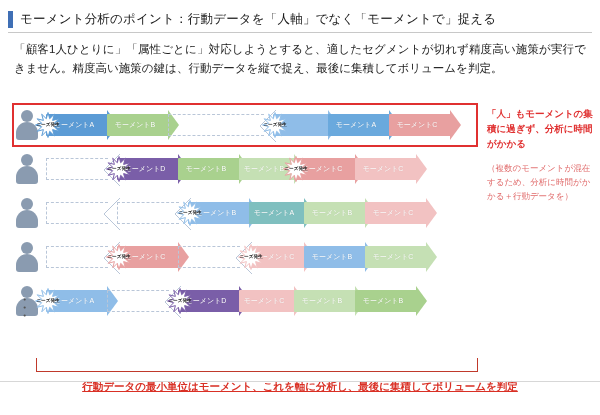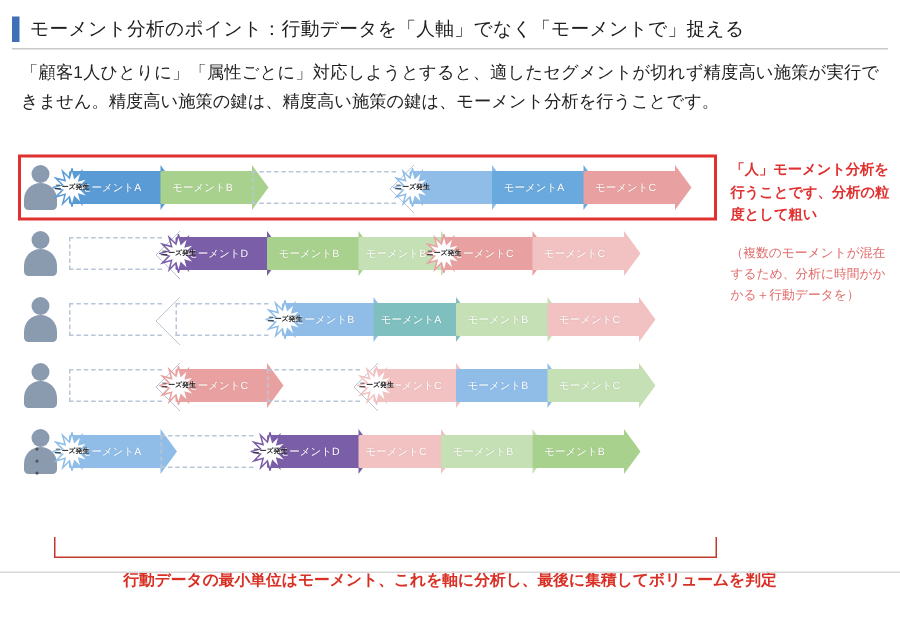--- a/index.html
+++ b/index.html
@@ -126,37 +126,37 @@
   }
 
   
   .bracket{
     position:absolute;left:36px;top:358px;width:442px;height:14px;
     border-left:1.5px solid #c0392b;border-right:1.5px solid #c0392b;
     border-bottom:1.5px solid #c0392b;box-sizing:border-box;
   }
   .caption{
     position:absolute;left:0;top:380px;width:600px;text-align:center;
-    color:#d93025;font-size:10.5px;font-weight:bold;
+    color:#d93025;font-size:10.5px;font-weight:bold;text-decoration:underline;
   }
   .footer-line{
     position:absolute;left:0;bottom:16px;width:600px;height:1px;background:#d7d7d7;
   }
 </style>
 </head>
 <body>
 
 <div class="page">
 
   <div class="title-bar">
     <div class="title-accent"></div>
     <div class="title-text">モーメント分析のポイント：行動データを「人軸」でなく「モーメントで」捉える</div>
   </div>
 
-  <div class="lead">「顧客1人ひとりに」「属性ごとに」対応しようとすると、適したセグメントが切れず精度高い施策が実行できません。精度高い施策の鍵は、精度高い施策の鍵は、モーメント分析を行うことです。</div>
+  <div class="lead">「顧客1人ひとりに」「属性ごとに」対応しようとすると、適したセグメントが切れず精度高い施策が実行できません。精度高い施策の鍵は、行動データを縦で捉え、最後に集積してボリュームを判定。</div>
 
   <div class="diagram" id="diagram">
       <div class="row">
         <div class="hilite"></div>
         <div class="avatar">
           <div class="head" style="background: rgb(138, 155, 176);"></div>
           <div class="body" style="background: rgb(138, 155, 176);"></div>
         </div>
         <div class="chain">
           <div class="arrow filled" style="width: 62px; background: rgb(91, 155, 213); color: rgb(91, 155, 213);">
@@ -325,20 +325,20 @@
       </div>
     </div>
 
   <div class="dots" id="dots">
       <div>・</div>
       <div>・</div>
       <div>・</div>
     </div>
 
   <div class="note">
-    <div class="note-main">「人」モーメント分析を行うことです、分析の粒度として粗い</div>
+    <div class="note-main">「人」もモーメントの集積に過ぎず、分析に時間がかかる</div>
     <div class="note-sub">（複数のモーメントが混在するため、分析に時間がかかる＋行動データを）</div>
   </div>
 
   <div class="bracket"></div>
   <div class="caption">行動データの最小単位はモーメント、これを軸に分析し、最後に集積してボリュームを判定</div>
   <div class="footer-line"></div>
 </div>
 
 </body></html>

